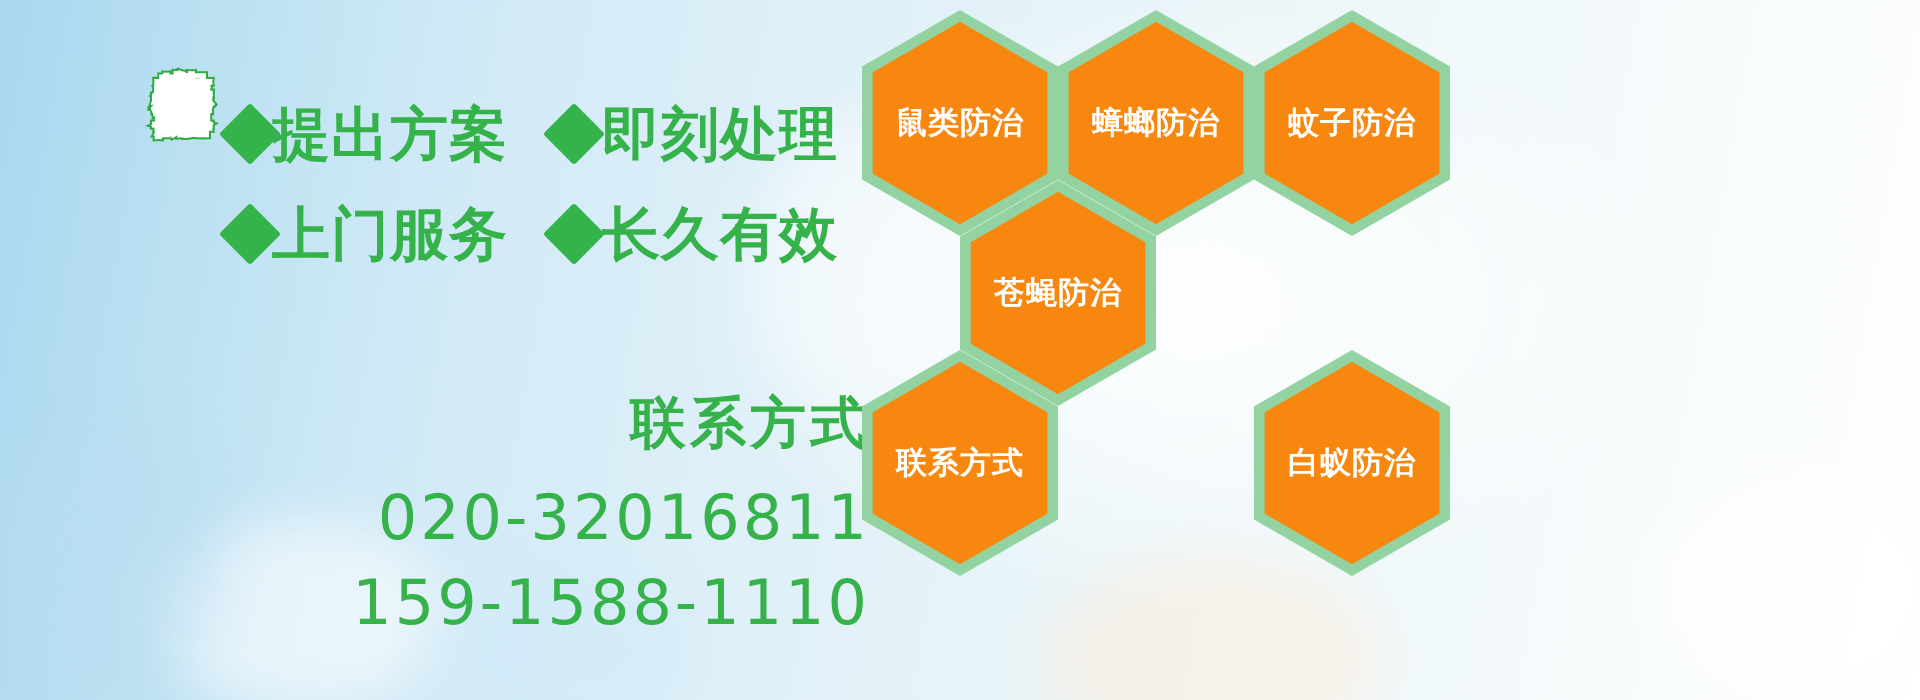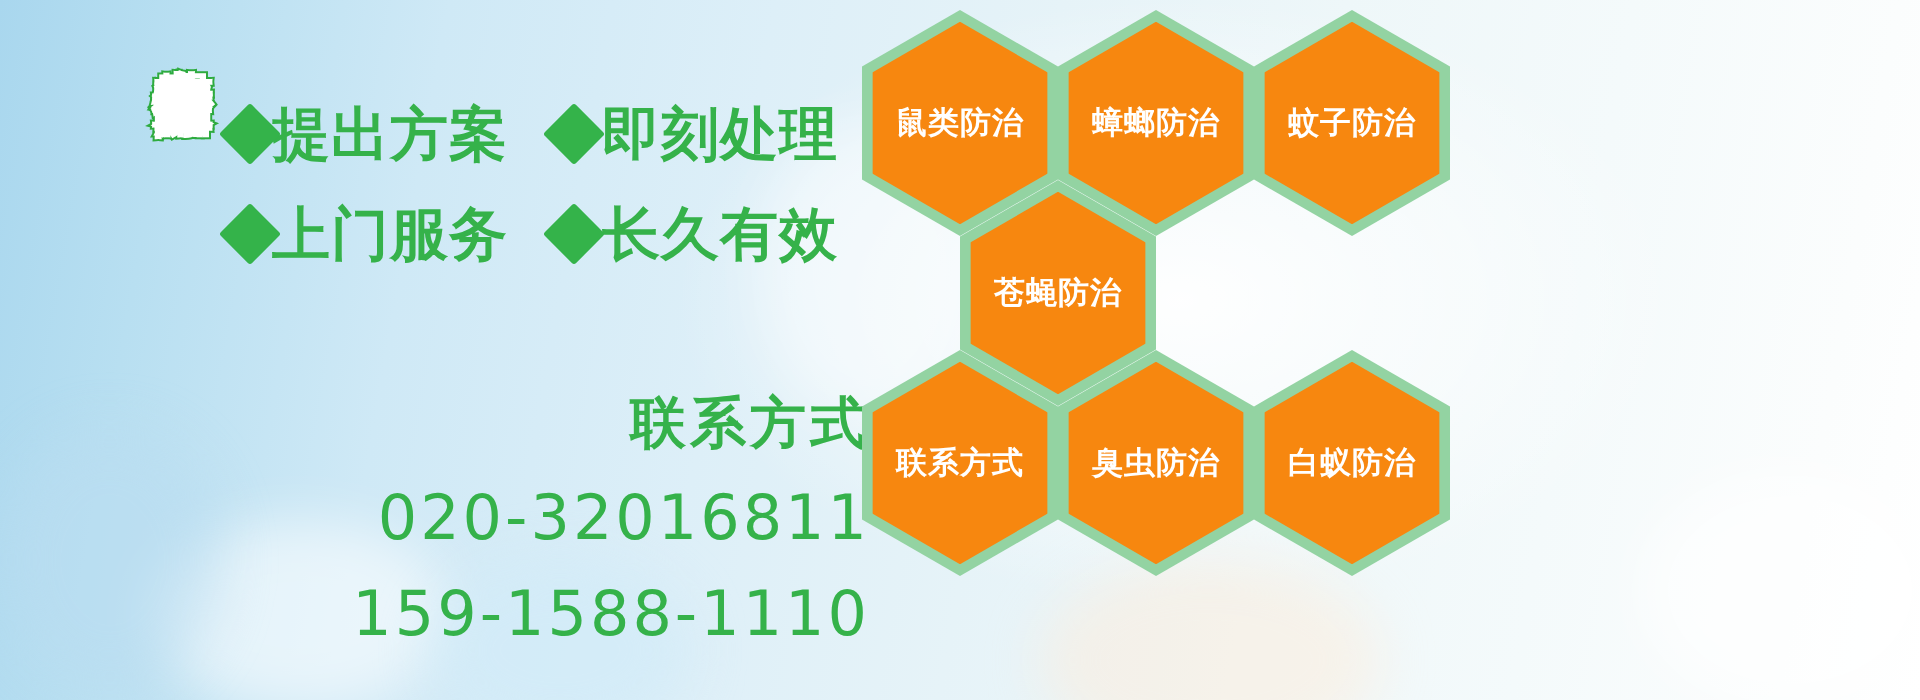--- a/index.html
+++ b/index.html
@@ -67,21 +67,21 @@
   .contact-title{
     font-family:"DejaVu Sans","Liberation Sans",sans-serif;
     font-size:56px;font-weight:700;color:#35b24a;letter-spacing:4px;
     line-height:1.1;
   }
   .phone{
     font-family:"DejaVu Sans","Liberation Sans",sans-serif;
     font-size:62px;font-weight:400;color:#35b24a;letter-spacing:3px;
     line-height:1.35;margin-top:22px;
   }
-  .phone.second{margin-top:13px;}
+  .phone.second{margin-top:2px;}
 
   
   .honeycomb{position:absolute;left:862px;top:0px;width:600px;height:700px;}
   .hex{
     position:absolute;width:196px;height:226px;
   }
   .hex .outer,.hex .inner{
     position:absolute;left:0;top:0;width:100%;height:100%;
     clip-path:polygon(50% 0%,100% 25%,100% 75%,50% 100%,0% 75%,0% 25%);
   }
@@ -170,25 +170,20 @@
       <div class="hex-label">苍蝇防治</div>
     </div>
 
 
     <div class="hex" style="left:0px;top:350px;">
       <div class="outer"></div>
       <div class="inner"></div>
       <div class="hex-label">联系方式</div>
     </div>
 
-    <div class="hex" style="left:196px;top:350px;">
-      <div class="outer"></div>
-      <div class="inner"></div>
-      <div class="hex-label">臭虫防治</div>
-    </div>
 
     <div class="hex" style="left:392px;top:350px;">
       <div class="outer"></div>
       <div class="inner"></div>
       <div class="hex-label">白蚁防治</div>
     </div>
 
   </div>
 
 </div>

